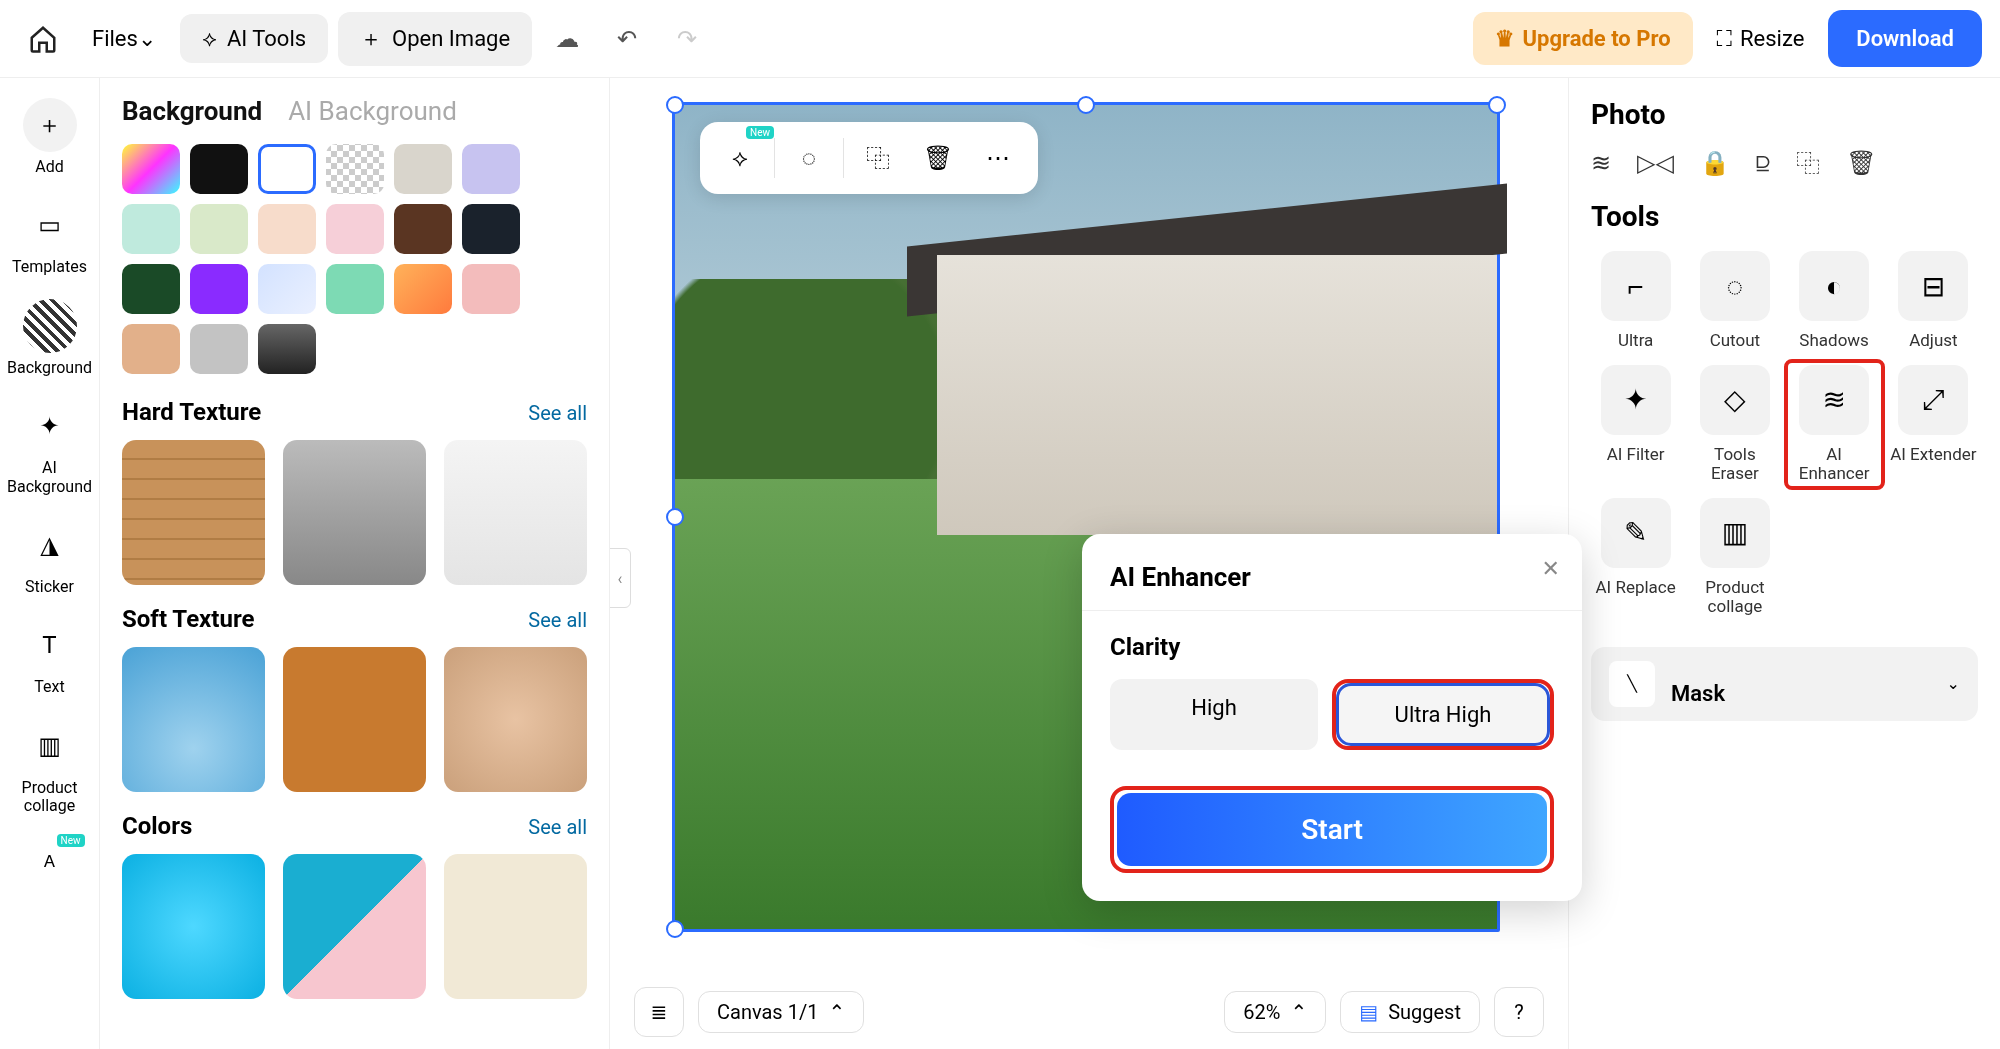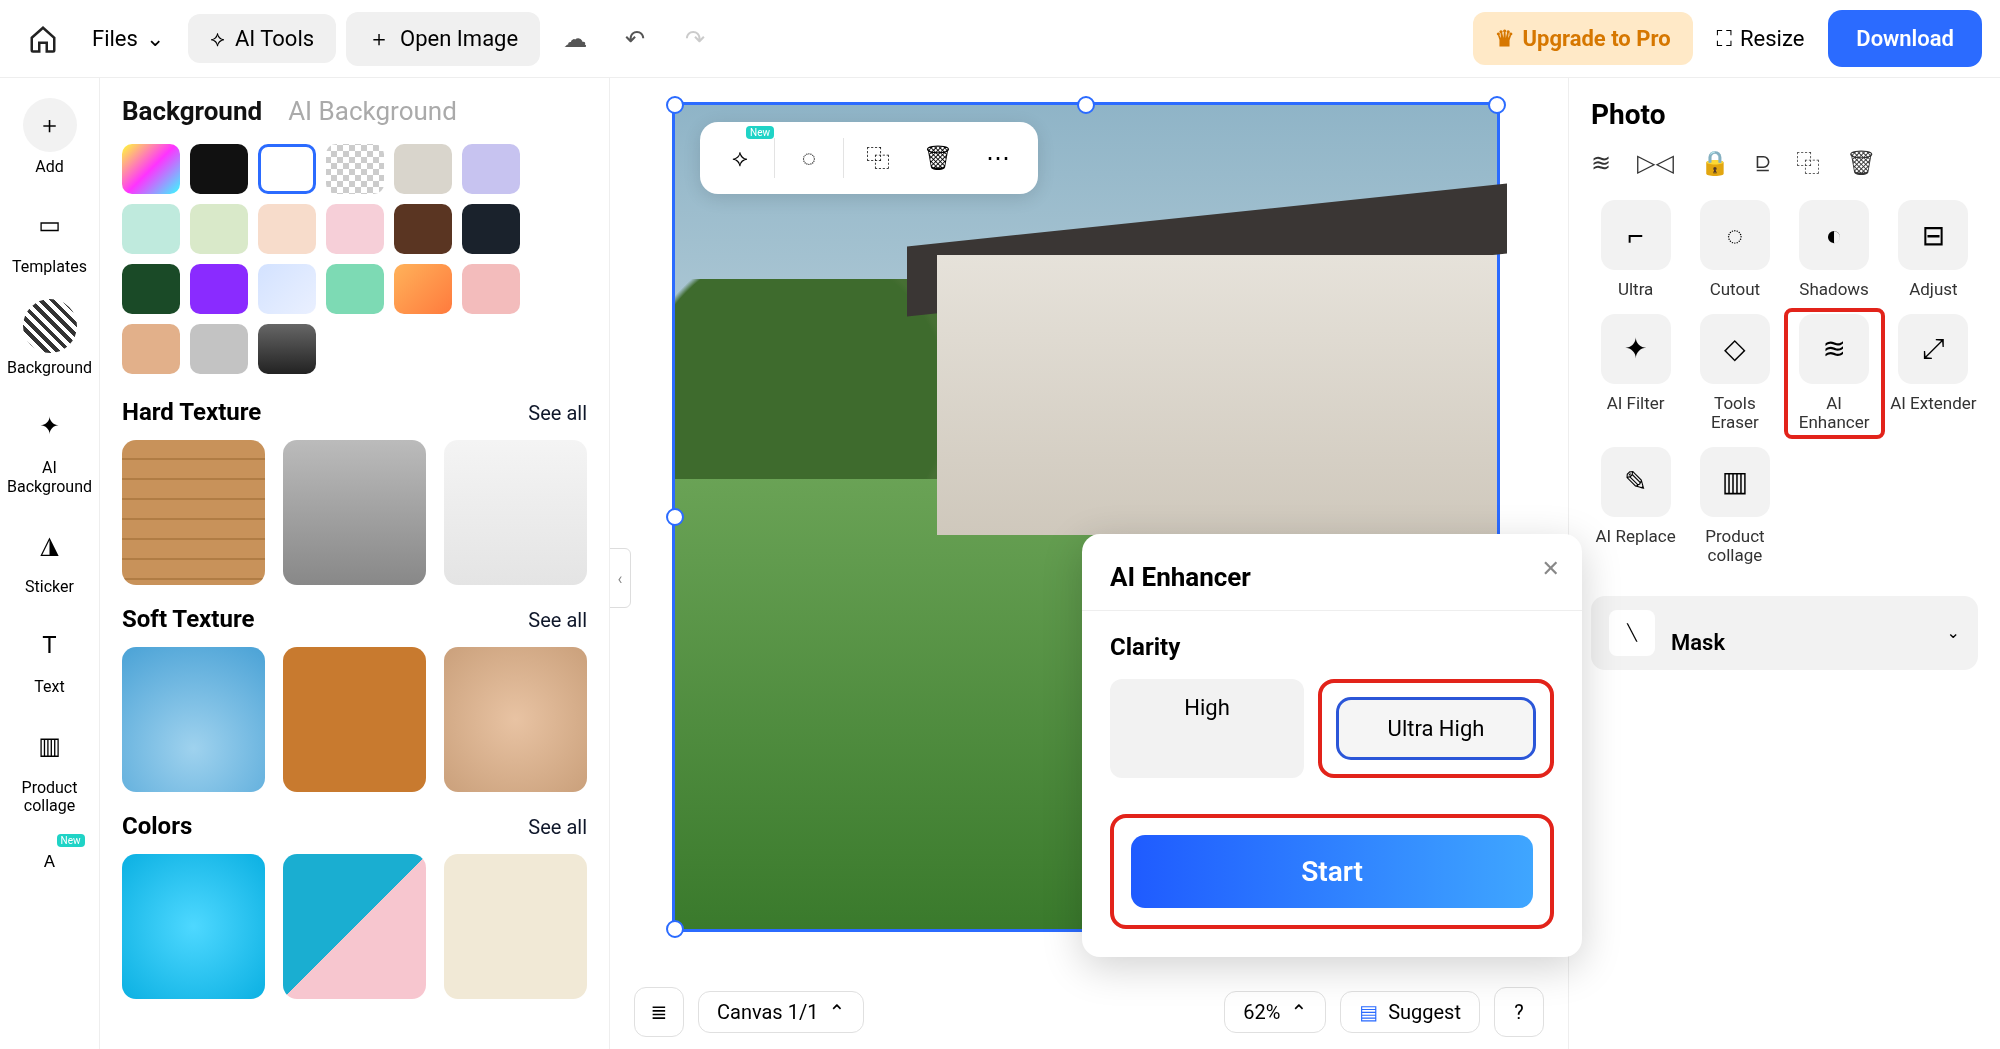--- a/index.html
+++ b/index.html
@@ -1,21 +1,21 @@
 <!DOCTYPE html>
 <html><head>
 <meta charset="utf-8">
 <style>
 * { margin: 0; padding: 0; box-sizing: border-box; font-family: -apple-system, BlinkMacSystemFont, 'Segoe UI', Roboto, sans-serif; }
 body { background: #fff; width: 2000px; height: 1049px; overflow: hidden; position: relative; }
 
 
 .topbar { height: 78px; display: flex; align-items: center; padding: 0 18px; gap: 10px; border-bottom: 1px solid #eee; }
 .topbar .home-btn { width: 50px; height: 50px; display: flex; align-items: center; justify-content: center; border-radius: 12px; cursor: pointer; }
-.topbar .files-btn { display: flex; align-items: center; gap: 8px; padding: 10px 14px; border-radius: 12px; cursor: pointer; font-size: 22px; }
+.topbar .files-btn { display: flex; align-items: center; padding: 10px 14px; border-radius: 12px; cursor: pointer; font-size: 22px; }
 .topbar .btn-gray { background: #f0f0f0; border-radius: 12px; padding: 12px 22px; display: flex; align-items: center; gap: 10px; font-size: 22px; cursor: pointer; }
 .topbar .spacer { flex: 1; }
 .topbar .icon-btn { width: 50px; height: 50px; display: flex; align-items: center; justify-content: center; cursor: pointer; font-size: 24px; color: #555; }
 .topbar .icon-btn.disabled { opacity: 0.3; }
 .upgrade-btn { background: #ffe9c7; color: #d67700; font-weight: 700; padding: 14px 22px; border-radius: 12px; display: flex; align-items: center; gap: 8px; cursor: pointer; font-size: 22px; }
 .resize-btn { display: flex; align-items: center; gap: 8px; padding: 12px 14px; border-radius: 12px; cursor: pointer; font-size: 22px; }
 .download-btn { background: #2b6bff; color: #fff; font-weight: 600; padding: 16px 28px; border-radius: 14px; cursor: pointer; font-size: 22px; }
 
 
 .main { display: flex; height: calc(100% - 78px); }
@@ -31,21 +31,21 @@
 
 .sidepanel { width: 510px; background: #fff; border-right: 1px solid #eee; overflow-y: auto; padding: 18px 22px; position: relative; }
 .sidepanel .tabs { display: flex; gap: 26px; margin-bottom: 18px; font-size: 26px; }
 .sidepanel .tab { color: #aaa; cursor: pointer; }
 .sidepanel .tab.active { color: #111; font-weight: 700; }
 .swatch-row { display: flex; flex-wrap: wrap; gap: 10px; margin-bottom: 24px; }
 .swatch { width: 58px; height: 50px; border-radius: 10px; cursor: pointer; }
 .swatch.selected { outline: 3px solid #2b6bff; outline-offset: -3px; background: #fff; }
 .section-head { display: flex; justify-content: space-between; align-items: baseline; margin: 16px 0 14px; }
 .section-head h3 { font-size: 24px; font-weight: 700; }
-.section-head .seeall { color: #0f172a; font-size: 20px; cursor: pointer; }
+.section-head .seeall { color: #0369a1; font-size: 20px; cursor: pointer; }
 .texture-row { display: flex; gap: 18px; margin-bottom: 20px; }
 .texture { width: 145px; height: 145px; border-radius: 14px; cursor: pointer; background: #ddd; }
 
 
 .canvas-area { flex: 1; position: relative; background: #fff; overflow: hidden; }
 .canvas-selection { position: absolute; left: 62px; top: 24px; width: 828px; height: 830px; border: 3px solid #2b6bff; background: linear-gradient(to bottom, #8fb4c7 0%, #b5cdd8 35%, #7fa987 35%, #4d8a3f 100%); border-radius: 2px; }
 .house-block { position:absolute; top:150px; right:0; width:560px; height:280px; background:linear-gradient(#e6e2da,#cfc8bc); }
 .house-roof { position:absolute; top:110px; right:-10px; width:600px; height:70px; background:#3a3634; transform: skewY(-6deg);}
 .grass { position:absolute; bottom:0; left:0; right:0; height:500px; background: linear-gradient(#6fa75a,#3a7a2c);}
 .trees { position:absolute; bottom:450px; left:0; width:400px; height:200px; background: radial-gradient(circle at 30% 60%, #3e6b2d 0 50%, transparent 52%), radial-gradient(circle at 70% 55%, #466f33 0 45%, transparent 47%);}
@@ -65,21 +65,21 @@
 
 .popover { position: absolute; left: 1082px; top: 534px; width: 500px; background: #fff; border-radius: 18px; box-shadow: 0 10px 40px rgba(0,0,0,0.18); padding: 28px; }
 .popover h3 { font-size: 26px; font-weight: 700; margin-bottom: 8px; }
 .popover .close { position:absolute; top:22px; right:22px; font-size:22px; color:#888; cursor:pointer;}
 .popover .sep { height:1px; background:#eee; margin: 18px -28px 22px; }
 .popover .clarity-label { font-size: 24px; font-weight: 700; margin-bottom: 18px; }
 .clarity-opts { display: flex; gap: 14px; margin-bottom: 36px; }
 .clarity-opt { flex: 1; text-align: center; padding: 16px 0; border-radius: 12px; font-size: 22px; background: #f2f2f2; cursor: pointer; }
 .clarity-opt.selected { background: #f5f5f5; outline: 3px solid #2b56d8; }
 .start-btn { width: 100%; padding: 20px 0; text-align: center; font-size: 28px; font-weight: 600; color: #fff; background: linear-gradient(90deg, #1f5bff, #3fa6ff); border-radius: 14px; cursor: pointer; }
-.redwrap { border: 4px solid #e2231a; padding: 17px; border-radius: 16px; }
+.redwrap { border: 4px solid #e2231a; padding: 3px; border-radius: 16px; }
 
 
 .rightpanel { width: 432px; border-left: 1px solid #eee; padding: 20px 22px; overflow: visible; }
 .rightpanel h2 { font-size: 28px; font-weight: 700; margin-bottom: 18px; }
 .icon-row { display: flex; gap: 26px; margin-bottom: 22px; font-size: 24px; color: #333; }
 .icon-row span { cursor:pointer; }
 .replace-btn { width: 100%; background: #f2f2f2; border-radius: 14px; padding: 20px 0; text-align: center; font-size: 22px; cursor: pointer; margin-bottom: 30px; }
 .tools-grid { display: grid; grid-template-columns: repeat(4, 1fr); gap: 14px 10px; }
 .tool { display: flex; flex-direction: column; align-items: center; gap: 10px; cursor: pointer; }
 .tool .tile { width: 70px; height: 70px; background: #f2f2f2; border-radius: 14px; display: flex; align-items: center; justify-content: center; font-size: 28px; }
@@ -275,20 +275,21 @@
   <div class="rightpanel">
     <h2>Photo</h2>
     <div class="icon-row">
       <span>≋</span>
       <span>▷◁</span>
       <span>🔒</span>
       <span>⫒</span>
       <span>⿻</span>
       <span>🗑</span>
     </div>
+    <h2>Tools</h2>
     <div class="tools-grid" id="tools-grid">
         <div class="tool">
           <div class="tile">⌐</div>
           <div class="tlabel">Ultra</div>
         </div>
         <div class="tool">
           <div class="tile">◌</div>
           <div class="tlabel">Cutout</div>
         </div>
         <div class="tool">

